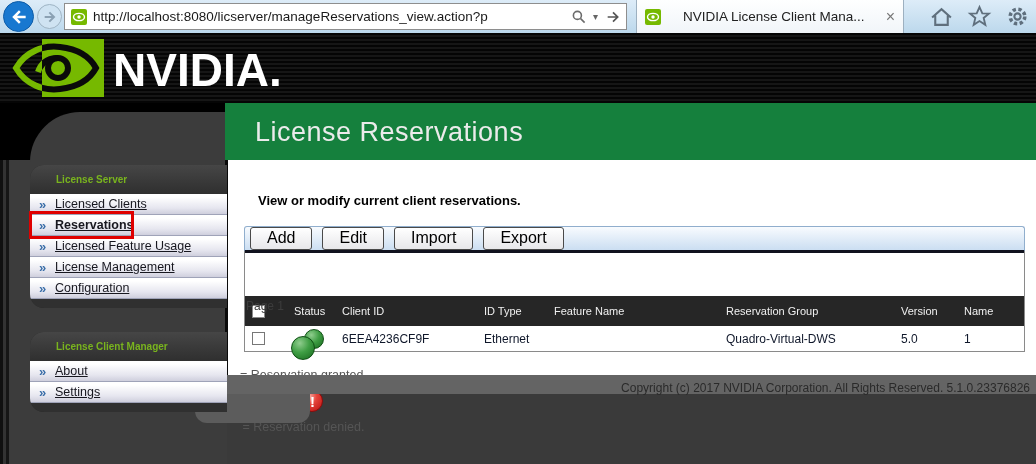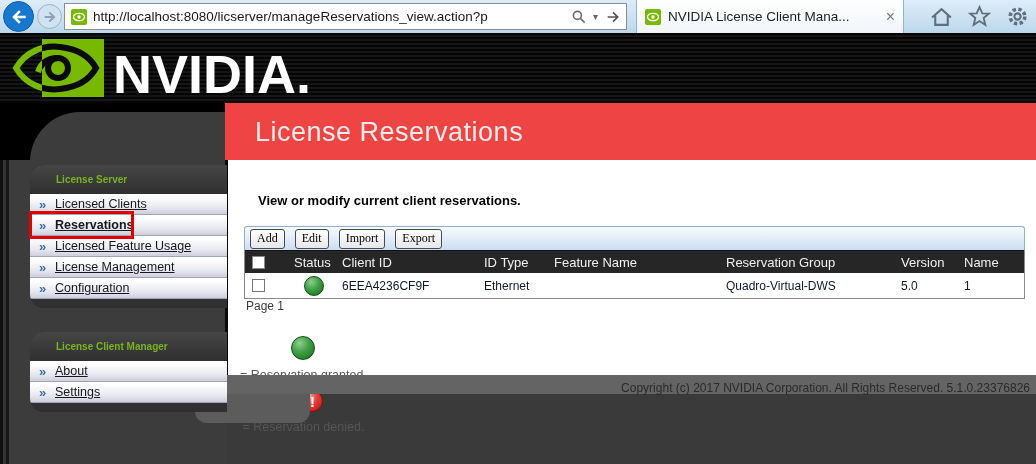--- a/index.html
+++ b/index.html
@@ -12,30 +12,30 @@
   .btn-back { position:absolute; left:3px; top:1px; width:31px; height:31px; border-radius:50%;
     background:#1878d0; border:1px solid #0f5da8; display:flex; align-items:center; justify-content:center; z-index:4; }
   .btn-fwd { position:absolute; left:37px; top:4px; width:25px; height:25px; border-radius:50%;
     background:#cfe3f2; border:1px solid #9fb4c4; display:flex; align-items:center; justify-content:center; }
   .urlbar { position:absolute; left:64px; top:3px; width:563px; height:27px; background:#fff;
     border:1px solid #8e8e8e; display:flex; align-items:center; padding:0 4px 0 6px; gap:6px; }
   .urltext { flex:1; font-size:13.5px; color:#1a1a1a; white-space:nowrap; overflow:hidden; }
   .caret { color:#666; font-size:10px; }
   .tab { position:absolute; left:636px; top:0; width:268px; height:33px;
     background:linear-gradient(#feffff,#f1f5f9); border-left:1px solid #9db0c0; border-right:1px solid #9db0c0;
-    display:flex; align-items:center; padding:0 8px; gap:7px; }
+    display:flex; align-items:center; padding:0 8px; gap:22px; }
   .tabtitle { flex:1; font-size:13.5px; color:#222; white-space:nowrap; overflow:hidden; }
   .tabclose { color:#777; font-size:16px; line-height:1; cursor:default; }
   .chrome-icons { position:absolute; right:6px; top:0; height:33px; display:flex; align-items:center; gap:13px; }
 
   
   .masthead { position:absolute; left:0; top:33px; width:1036px; height:70px;
     background:repeating-linear-gradient(0deg,#050505 0 2px,#161616 2px 4px); }
   .logo-svg { position:absolute; left:12px; top:6px; }
-  .brand { position:absolute; left:113px; top:10px; font-size:54px; font-weight:bold; color:#fff; letter-spacing:0; }
+  .brand { position:absolute; left:113px; top:10px; font-size:46px; font-weight:bold; color:#fff; letter-spacing:0; }
 
   
   .bottomdark { position:absolute; left:0; top:375px; width:1036px; height:89px; background:#3a3a3a; }
   .leftcol { position:absolute; left:0; top:103px; width:227px; height:361px;
     background:linear-gradient(90deg,#101010 0 3px,#333 3px 6px,#161616 6px 9px,#3c3c3c 9px); }
   .leftcol .blacktop { position:absolute; left:0; top:0; width:227px; height:57px; background:#000; }
   .leftcol .roundshape { position:absolute; left:30px; top:9px; right:0; bottom:0;
     background:#3c3c3c; border-top-left-radius:50px; }
 
   
@@ -49,34 +49,34 @@
   .chev { color:#3a6ea8; font-size:13px; font-weight:bold; width:16px; }
   .slink { color:#17171f; font-size:12.5px; text-decoration:underline; cursor:pointer; }
   .srow.active .slink { font-weight:bold; }
   .pfoot { height:9px; background:#303030; }
   .red-box { position:absolute; left:29px; top:108px; width:105px; height:28px;
     border:3px solid #df0000; z-index:6; }
   .tongue { position:absolute; left:195px; top:375px; width:115px; height:48px;
     background:#5c5c5c; border-radius:0 0 12px 12px; }
 
   
-  .titleband { position:absolute; left:225px; top:103px; width:811px; height:57px; background:#ef4444; }
+  .titleband { position:absolute; left:225px; top:103px; width:811px; height:57px; background:#15803d; }
   .titleband h1 { margin-left:30px; line-height:59px; font-size:27px; color:#ebebeb;
     font-weight:normal; letter-spacing:.5px; }
   .content { position:absolute; left:225px; top:160px; width:811px; height:215px; background:#fff;
     border-left:3px solid #0a0a0a; }
   .desc { position:absolute; left:30px; top:33px; font-size:13px; font-weight:bold; color:#000; }
   .toolbar { position:absolute; left:16px; top:66px; width:781px; height:27px;
     background:linear-gradient(#f8fbfe,#cbdef2); border:1px solid #90aecd; border-bottom:3px solid #10121e;
     border-radius:3px 3px 0 0; display:flex; align-items:center; gap:10px; padding-left:5px; }
-  .tbtn { font-size:12px; padding:1px 6px 2px; background:linear-gradient(#ffffff,#e7e7ea);
-    border:1px solid #4a4a4a; border-radius:3px; color:#000; cursor:pointer; font-family:Liberation Serif, serif; }
+  .tbtn { font-size:16px; padding:1px 16px 2px; background:linear-gradient(#ffffff,#e7e7ea);
+    border:1px solid #4a4a4a; border-radius:3px; color:#000; cursor:pointer; font-family:Liberation Sans, sans-serif; }
   .gtable { position:absolute; left:16px; top:91px; width:781px; border:1px solid #8a8a8a; border-top:none; }
   .ghead, .grow { display:grid; grid-template-columns:47px 48px 142px 70px 172px 175px 63px 1fr; align-items:center; }
-  .ghead { background:#262626; height:22px; color:#f0f0f0; font-size:13px; }
+  .ghead { background:#262626; height:30px; color:#f0f0f0; font-size:11px;margin-top:45px; }
   .grow  { background:#fff; height:25px; color:#0f172a; font-size:12px; }
   .hc { padding-left:2px; }
   .cbx { width:13px; height:13px; background:#fff; border:1px solid #8a8a8a; margin-left:7px; cursor:pointer; }
   .grow .cbx { border-color:#777; }
   .dot { width:20px; height:20px; border-radius:50%; margin-left:12px;
     background:radial-gradient(circle at 35% 28%, #90cd8e, #3f9e44 45%, #17691d);
     border:1px solid #0f4f14; }
   .pagelabel { position:absolute; left:18px; top:139px; font-size:12px; color:#3c3c3c; }
   .legend { position:absolute; left:12px; top:176px; display:flex; align-items:center; gap:8px;
     font-size:12.5px; color:#555;flex-direction:column; }

